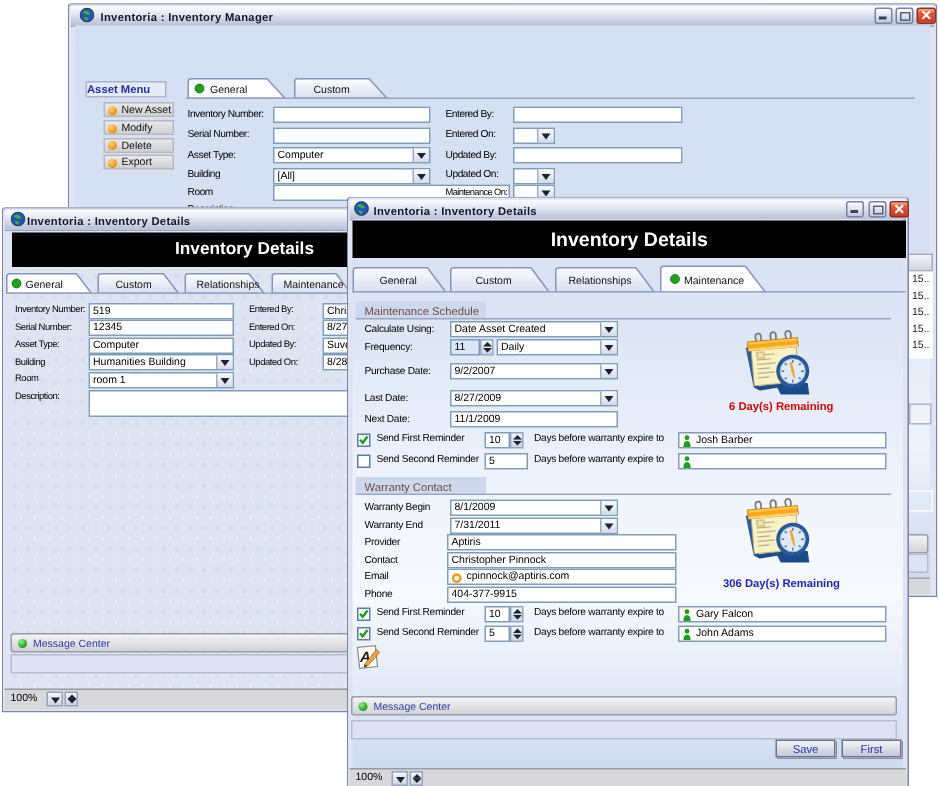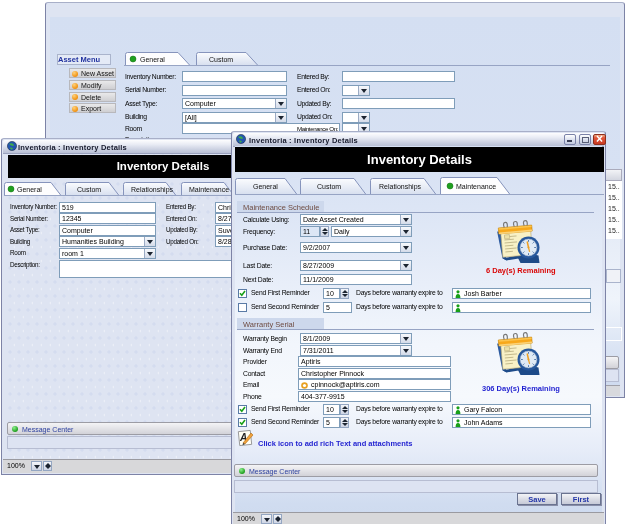--- a/index.html
+++ b/index.html
@@ -40,32 +40,43 @@
 .sect{position:absolute;font-size:7.5px;color:#6e4c42;white-space:nowrap}
 .sline{position:absolute;height:1px;background:#97a4c4}
 .msgbar{position:absolute;height:13px;border:1px solid #9c9ca4;border-radius:2px;box-sizing:border-box;
  background:linear-gradient(180deg,#f4f4f6,#d2d2d8)}
 .msgbar .gd{position:absolute;left:4px;top:3px;width:6px;height:6px;border-radius:50%;
  background:radial-gradient(circle at 35% 30%,#8cf08c,#1f9e1f 70%)}
 .msgbar .mt{position:absolute;left:14px;top:3px;font-size:7px;color:#2b3f9e}
 .bar2{position:absolute;height:13px;border:1px solid #b7bdd2;box-sizing:border-box;background:#dde3f2}
 .pbtn{position:absolute;width:40px;height:12px;border:1px solid #6a7390;box-sizing:border-box;
  background:linear-gradient(180deg,#f3f4f7,#d9dbe4 55%,#c6cad8);box-shadow:1px 1px 0 #888ea8;
- font-size:7.5px;font-weight:bold;color:#2336a8;text-align:center;line-height:11px}
+ font-size:7.5px;font-weight:normal;color:#2336a8;text-align:center;line-height:11px}
 .sbar{position:absolute;left:1px;right:1px;bottom:1px;background:#d8d8da;border-top:1px solid #9a9aa0}
 .redt{position:absolute;font-size:7.5px;font-weight:bold;color:#d90606;white-space:nowrap}
 .blut{position:absolute;font-size:7.5px;font-weight:bold;color:#1f1fd0;white-space:nowrap}
 #midwin .lbl{font-size:6.3px;letter-spacing:-.3px}
 #backwin .lbl{letter-spacing:-.3px}
 #frontwin .lbl{letter-spacing:-.2px}
 </style>
 </head>
 <body>
 
 <div class="win" id="backwin" style="left:45px;top:2px;width:580px;height:396px">
+  <div class="tb">
+    <svg class="glb" style="left:6px" viewBox="0 0 10 10">
+        <circle cx="5" cy="5" r="4.6" fill="#2456b0"></circle>
+        <path d="M2 3 Q4 1.5 6 2.8 Q7.5 4 6.5 5 L4 4.5 Z M3 6.5 Q5 6 6 7.5 L4.5 8.8 Q3 8 3 6.5" fill="#3fae4a"></path>
+        <circle cx="5" cy="5" r="4.6" fill="none" stroke="#123" stroke-width="0.5"></circle>
+      </svg>
+    <div class="tbt" style="left:20px">Inventoria : Inventory Manager</div>
+    <div class="wbtn mn" style="left:536px"></div>
+    <div class="wbtn mx" style="left:550px"></div>
+    <div class="wbtn cl" style="left:564px;width:13px"></div>
+  </div>
   <div class="body-bg pat" style="left:4px;top:14px;right:4px;bottom:4px;background:linear-gradient(180deg,#d4dff2 0%,#d7e1f3 40%,#e8eef8 62%,#eff4fb 75%,#d8e2f3 90%,#cdd9ee 100%)"></div>
 
   <div style="position:absolute;left:11px;top:51px;width:54px;height:11px;border:1px solid #aab4cc;background:#e4eaf6;box-sizing:border-box;text-align:left;font-size:7.5px;font-weight:bold;color:#2233a0;line-height:10px">Asset Menu</div>
   <div class="sbtn" style="left:23px;top:65px">New Asset</div>
   <div class="sbtn" style="left:23px;top:77px">Modify</div>
   <div class="sbtn" style="left:23px;top:88.5px">Delete</div>
   <div class="sbtn" style="left:23px;top:100px">Export</div>
 
   <svg style="position:absolute;left:78px;top:48px;width:200px;height:15px" viewBox="0 0 200 15">
     <path d="M1.5 14.5 L1.5 3.5 Q1.5 1.5 3.5 1.5 L54 1.5 L66 14.5 Z" fill="#fdfdfe" stroke="#8694bc" stroke-width="1"></path>
@@ -287,21 +298,21 @@
   <div class="box" style="left:91px;top:169.5px;width:29px;height:11px"><span>5</span></div>
   <div class="lbl" style="left:124px;top:171px">Days before warranty expire to</div>
   <div class="box" style="left:220px;top:169.5px;width:139px;height:11px">
       <svg style="position:absolute;left:2px;top:1px" width="6" height="8" viewBox="0 0 6 8">
         <circle cx="3" cy="1.8" r="1.6" fill="#18a018"></circle>
         <path d="M0.6 8 Q0.6 4 3 4 Q5.4 4 5.4 8 Z" fill="#18a018"></path>
       </svg>
     </div>
 
   <div style="position:absolute;left:5px;top:186px;width:87px;height:11px;background:#cdd8ec"></div>
-  <div class="sect" style="left:11px;top:188px">Warranty Serial</div>
+  <div class="sect" style="left:11px;top:188px">Warranty Contact</div>
   <div class="sline" style="left:5px;top:197px;width:357px"></div>
   <div class="lbl" style="left:11px;top:203px">Warranty Begin</div>
   <div class="dd" style="left:68px;top:201px;width:112px;height:11px">
       <div class="tx">8/1/2009</div>
       <div class="arr"></div>
     </div>
   <div class="lbl" style="left:11px;top:214.5px">Warranty End</div>
   <div class="dd" style="left:68px;top:212.5px;width:112px;height:11px">
       <div class="tx">7/31/2011</div>
       <div class="arr"></div>
@@ -349,21 +360,20 @@
         <circle cx="3" cy="1.8" r="1.6" fill="#18a018"></circle>
         <path d="M0.6 8 Q0.6 4 3 4 Q5.4 4 5.4 8 Z" fill="#18a018"></path>
       </svg><span style="margin-left:9px">John Adams</span></div>
 
   <svg style="position:absolute;left:5px;top:297px;width:18px;height:18px" viewBox="0 0 18 18">
     <rect x="2" y="2" width="12" height="14" fill="#fffef4" stroke="#888" stroke-width=".8" transform="rotate(-6 8 9)"></rect>
     <text x="3" y="12" font-size="10" font-weight="bold" fill="#222" font-style="italic">A</text>
     <path d="M6 14 L14 4 L16 6 L8 15 Z" fill="#f0a23c" stroke="#b06a10" stroke-width=".6"></path>
     <path d="M6 14 L8 15 L5.6 16.2 Z" fill="#333"></path>
   </svg>
-  <div class="blut" style="left:26px;top:307px;font-size:7.5px">Click icon to add rich Text and attachments</div>
 
   <div class="msgbar" style="left:2px;top:332px;width:364px">
       <div class="gd"></div>
       <div class="mt">Message Center</div>
     </div>
   <div class="bar2" style="left:2px;top:348px;width:364px"></div>
   <div class="pbtn" style="left:285px;top:361px">Save</div>
   <div class="pbtn" style="left:329px;top:361px">First</div>
   <div class="sbar" style="height:16px;bottom:auto;top:380px">
     <div style="position:absolute;left:4px;top:2px;font-size:7px;color:#000">100%</div>

